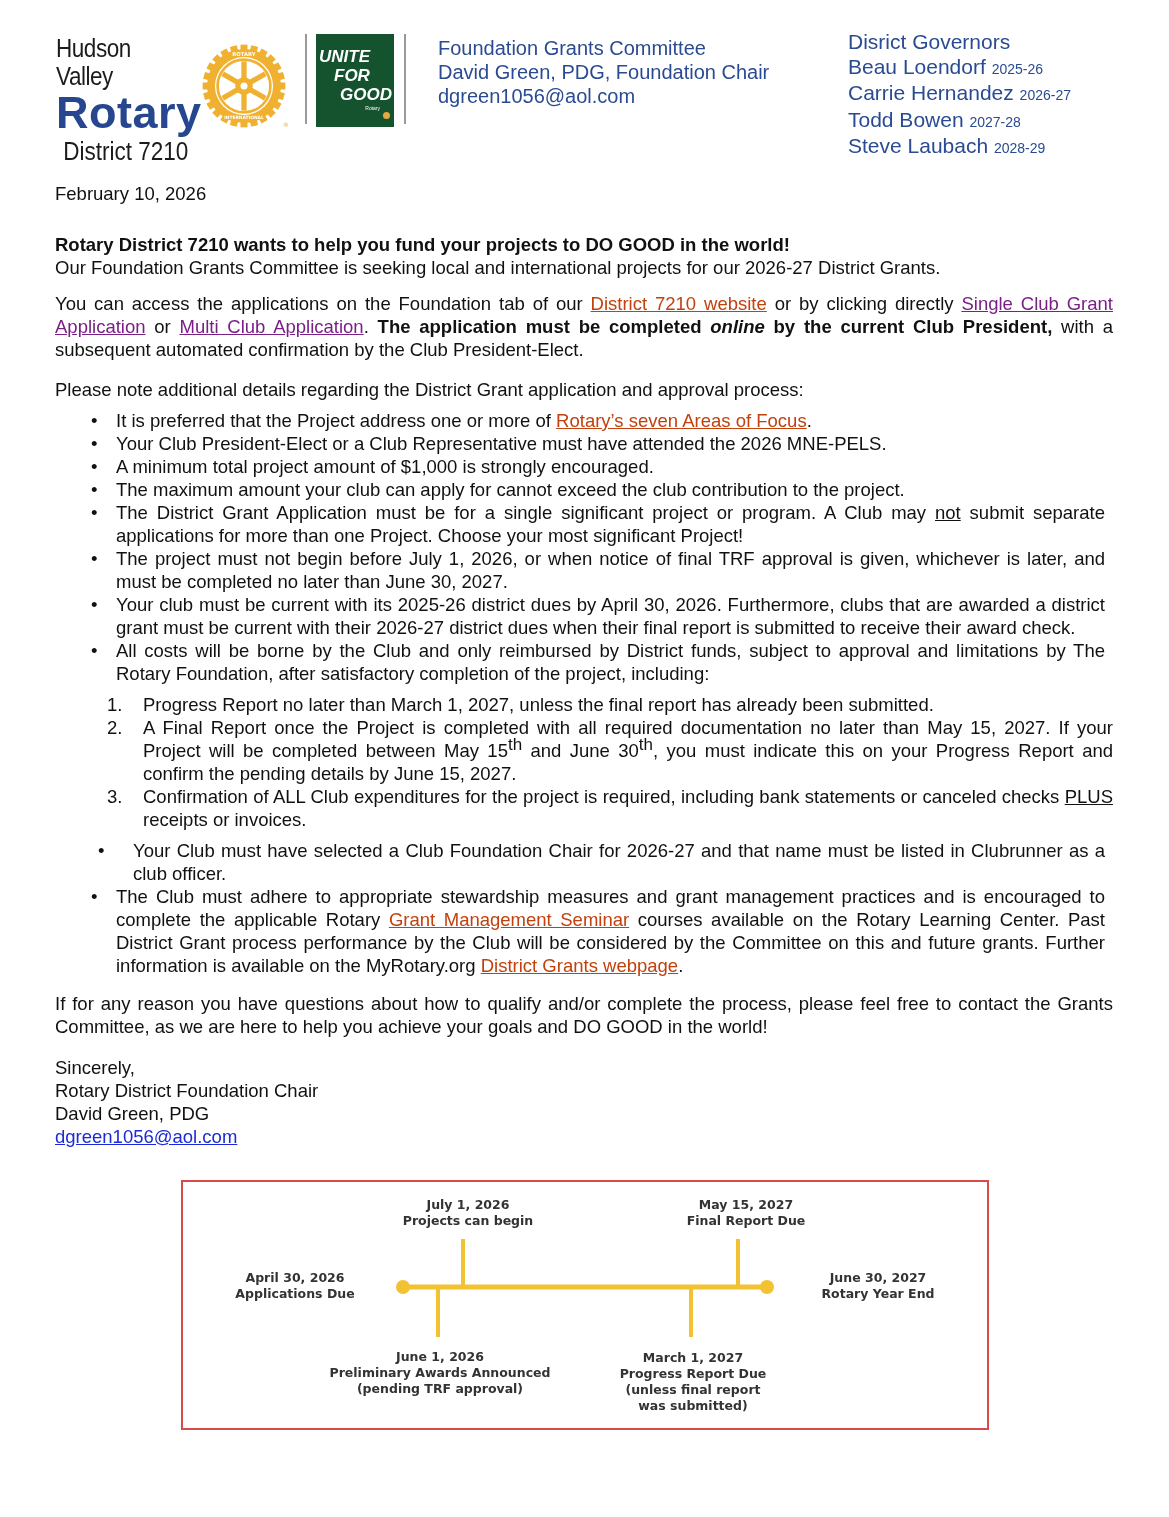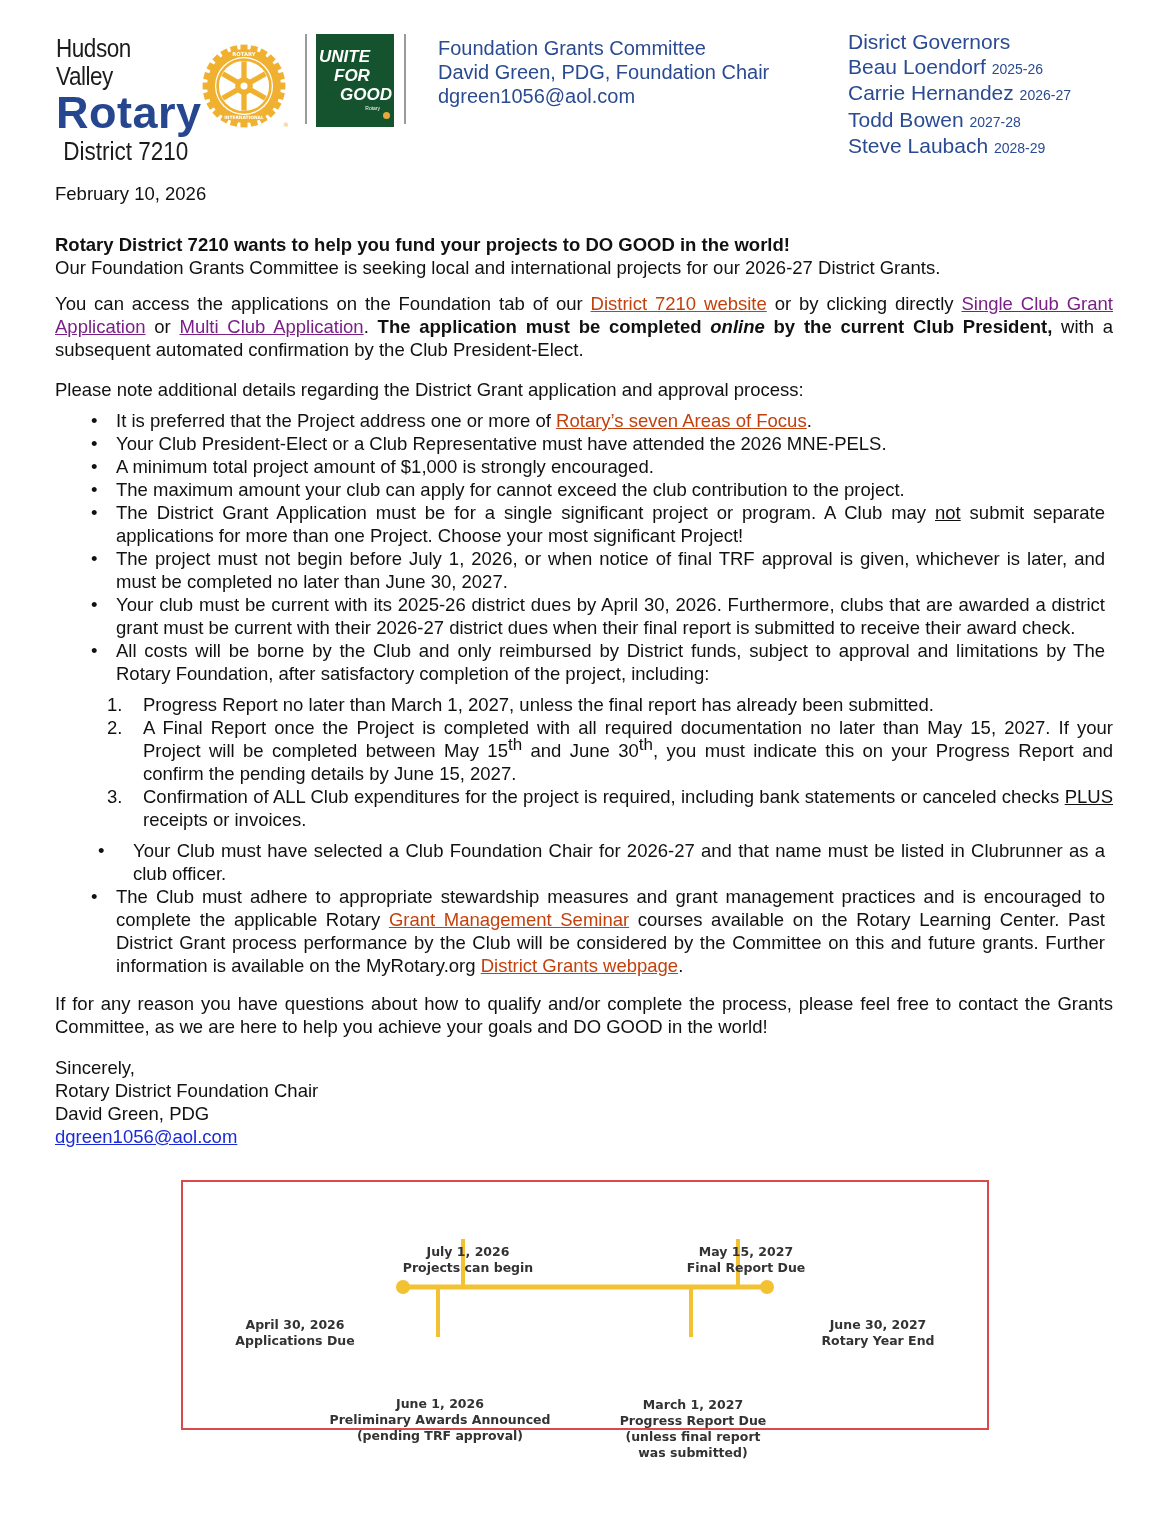--- a/index.html
+++ b/index.html
@@ -34,21 +34,21 @@
   ul.bul li.ind { padding-left:70px; }
   ul.bul li.ind::before { left:35px; }
   ol.num { list-style:none; margin:0; padding:0; }
   ol.num li { position:relative; padding-left:88px; }
   ol.num li .n { position:absolute; left:52px; }
   u { text-decoration:underline; }
   sup { font-size:17px; line-height:0; }
 
   
   .tl-box { position:absolute; left:181px; top:1180px; width:808px; height:250px; border:2px solid #d94a4a; box-sizing:border-box; background:#fff; }
-  .tl-lbl { position:absolute; font-family:"DejaVu Sans","Liberation Sans",sans-serif; font-weight:bold; font-size:12.5px; line-height:16px; color:#333; text-align:center; white-space:nowrap; transform:translateX(-50%);margin-top:47px; }
+  .tl-lbl { position:absolute; font-family:"DejaVu Sans","Liberation Sans",sans-serif; font-weight:bold; font-size:12.5px; line-height:16px; color:#333; text-align:center; white-space:nowrap; transform:translateX(-50%); }
 </style>
 </head>
 <body>
 
 <div class="logo-text">
   <div class="logo-hv">Hudson Valley</div>
   <div class="logo-rot">Rotary</div>
   <div class="logo-dist">District 7210</div>
 </div>
 

